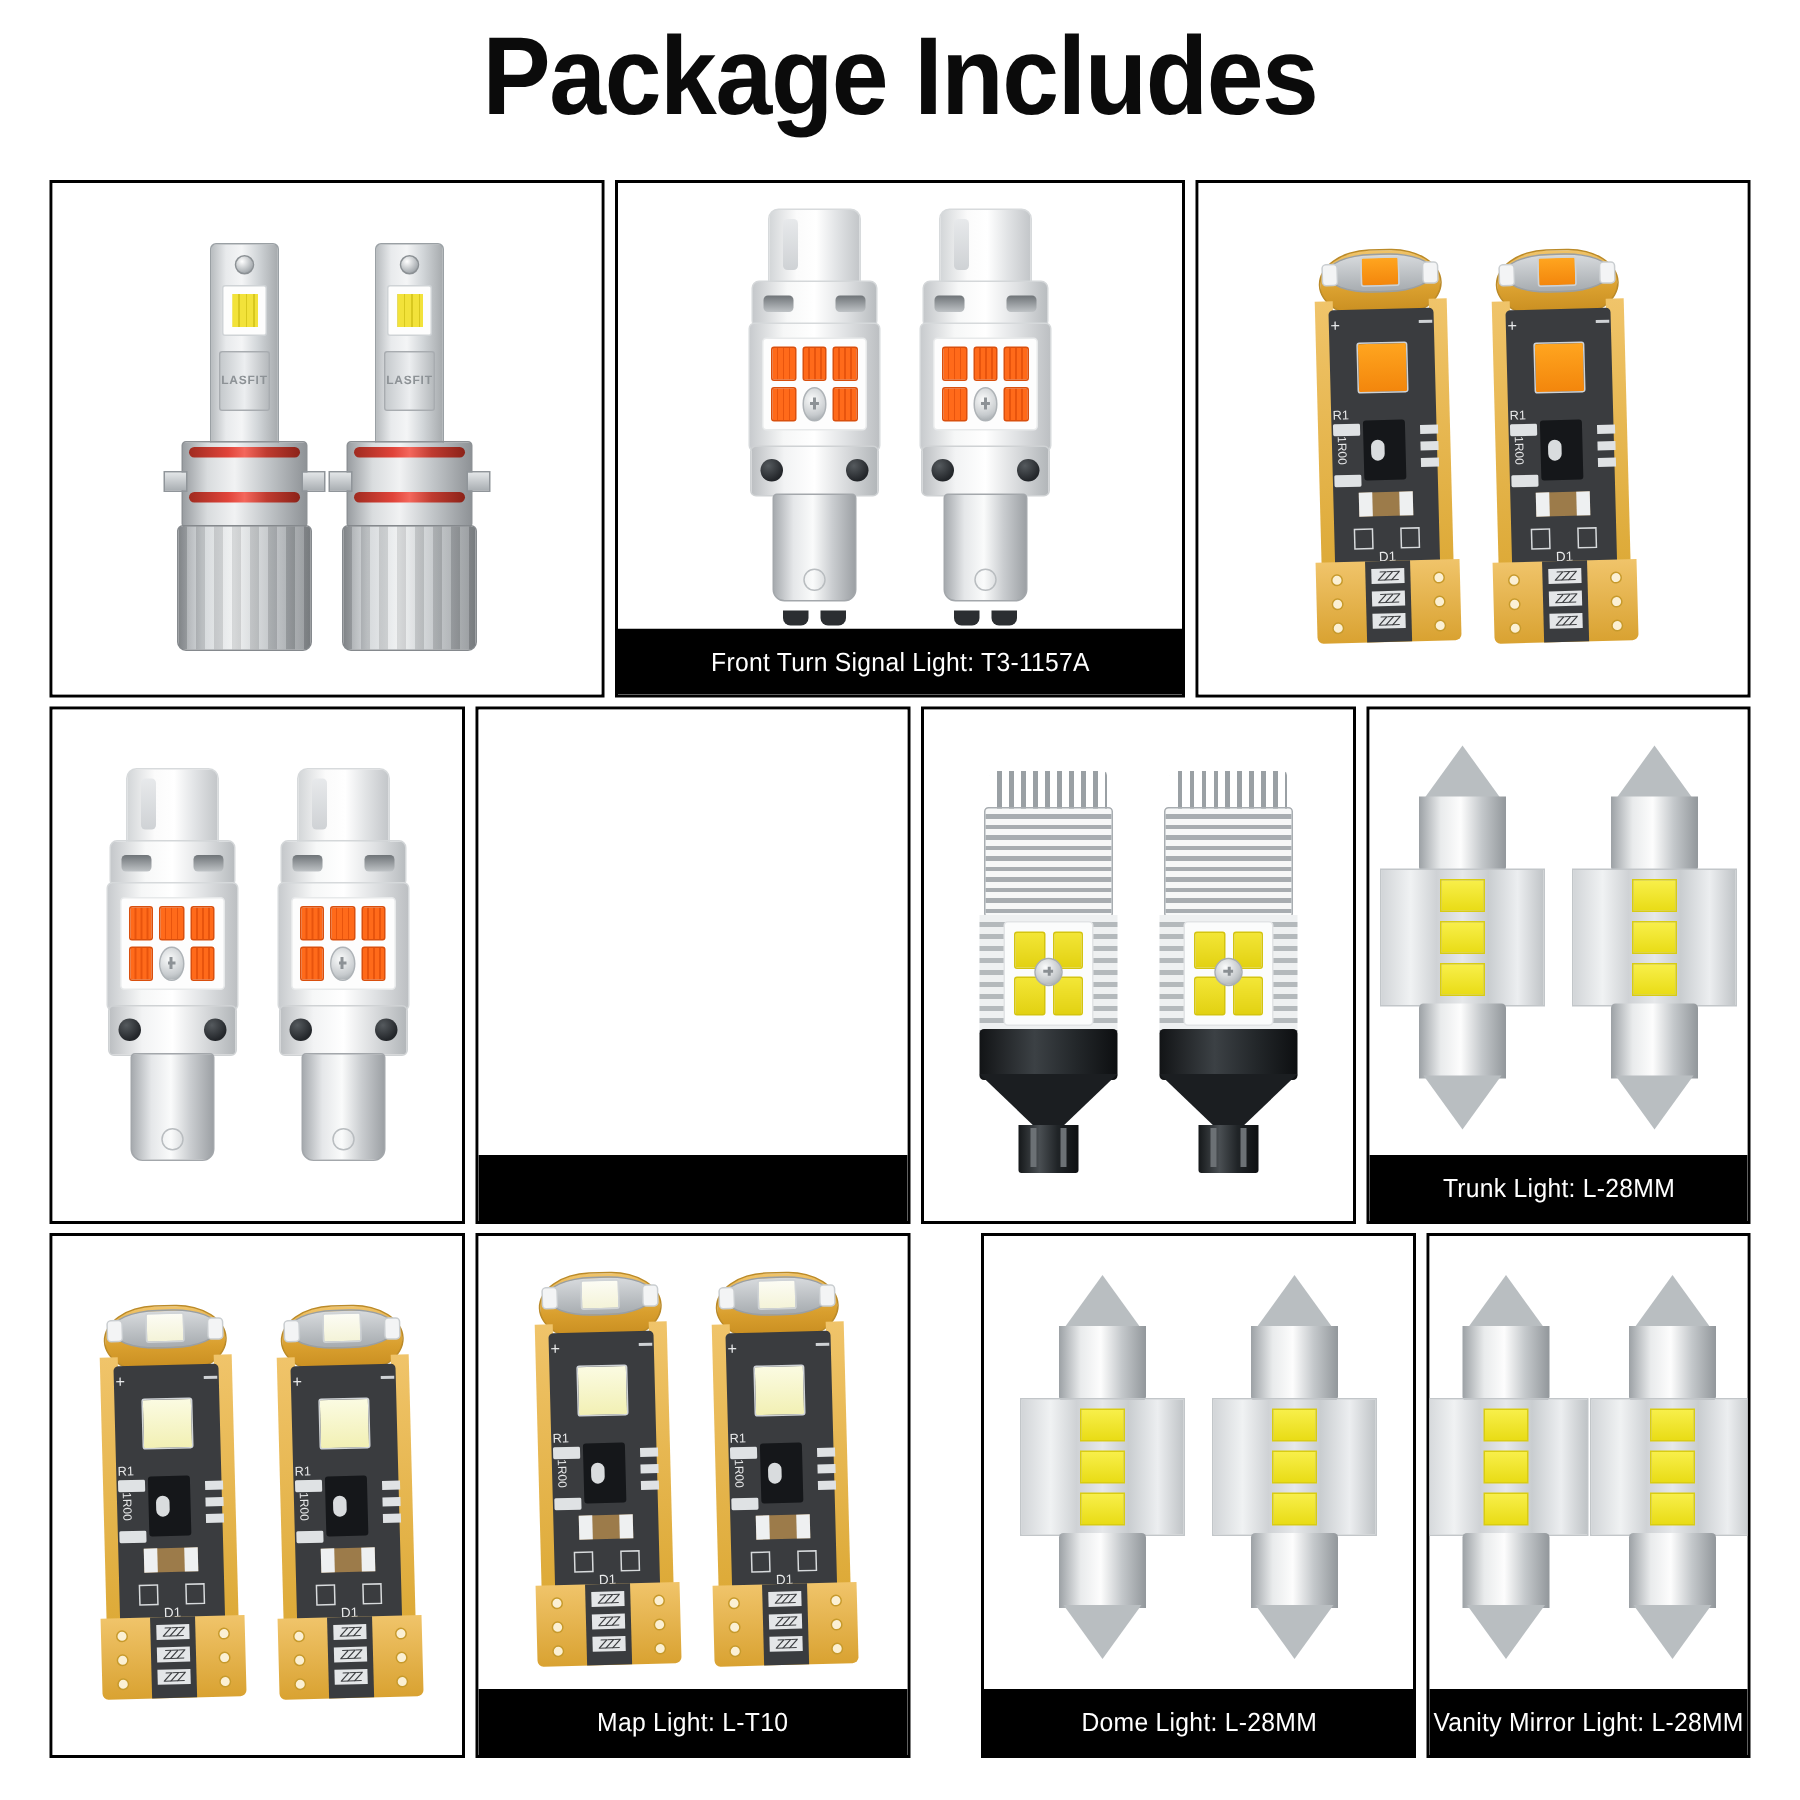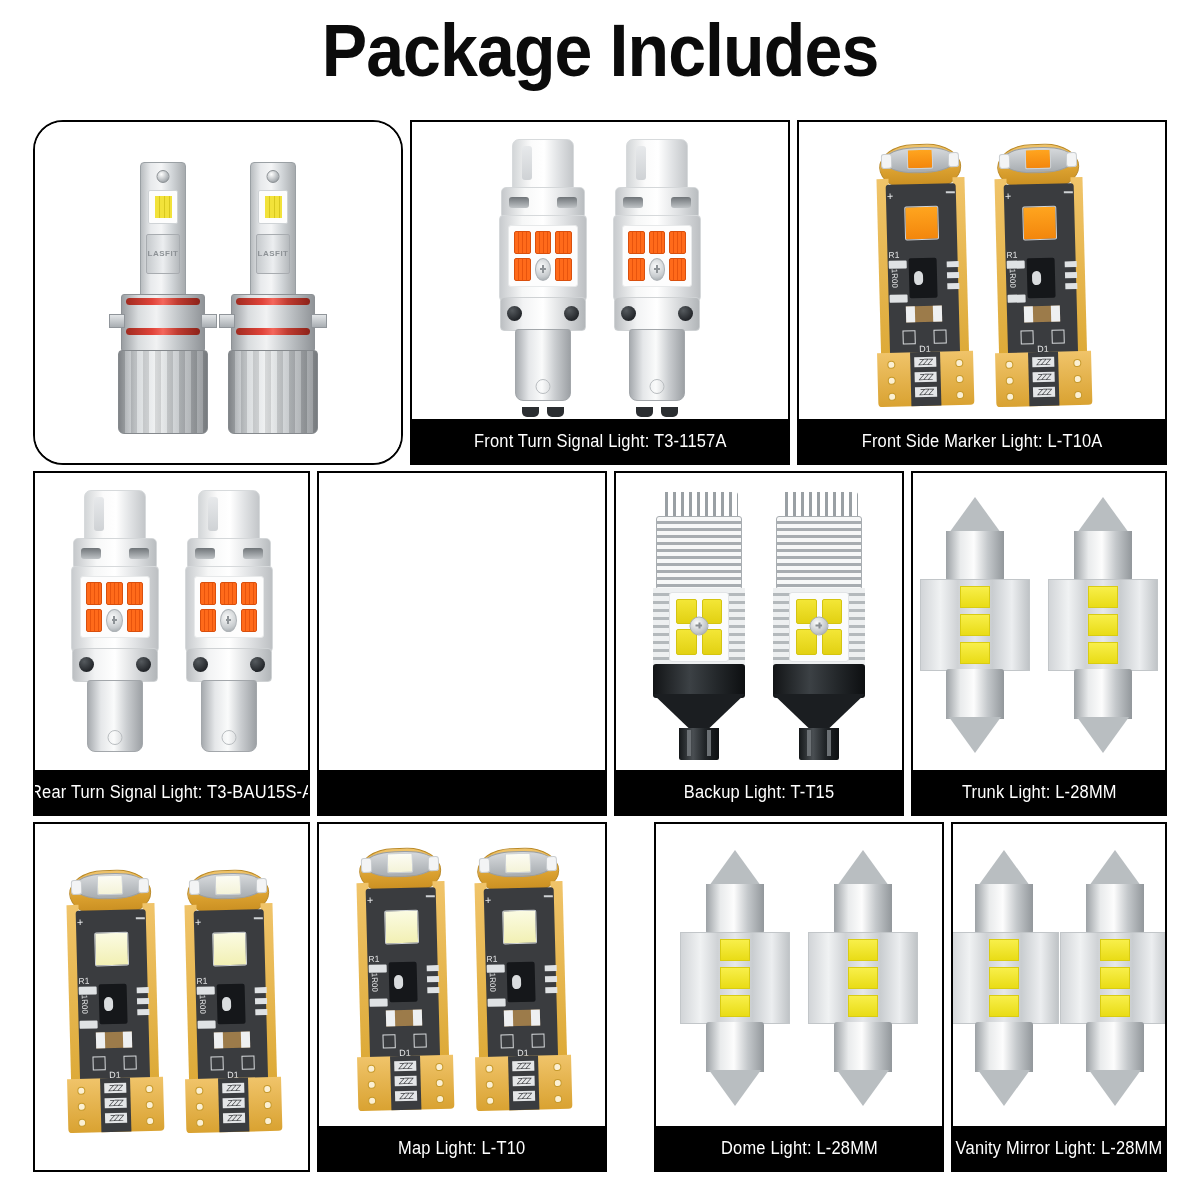--- a/index.html
+++ b/index.html
@@ -428,21 +428,21 @@
 <body>
 
 <div class="page">
 
   <div class="title">Package Includes</div>
 
   <div class="grid">
 
     <div class="row row-1">
 
-      <div class="cell" style="flex:0 0 370px;border-radius:30px;">
+      <div class="cell" style="flex:0 0 370px;">
         <div class="stage">
           <div class="hl">
             <div class="blade"></div>
             <div class="hole"></div>
             <div class="chip">
                 <i></i>
               </div>
             <div class="brand">LASFIT</div>
             <div class="collar"></div>
             <div class="tab-l"></div>
@@ -594,23 +594,20 @@
                 <span class="via r2"></span>
                 <span class="via r3"></span>
               <div class="mid">
                 <i>ZZZ</i>
                 <i>ZZZ</i>
                 <i>ZZZ</i>
               </div>
             </div>
           </div>
         </div>
-        <div class="caption">
-            <span>Front Side Marker Light: L-T10A</span>
-          </div>
       </div>
     </div>
 
     <div class="row row-2">
 
       <div class="cell" style="flex:0 0 277px;">
         <div class="stage">
           <div class="ts single">
             <div class="top"></div>
             <div class="shoulder"></div>
@@ -637,23 +634,20 @@
               <i class="led"></i>
               <i class="led"></i>
               <i class="screw"></i>
               <i class="led"></i>
             </div>
             <div class="collar2"></div>
             <div class="bayonet"></div>
             <div class="contacts"></div>
           </div>
         </div>
-        <div class="caption">
-            <span>Rear Turn Signal Light: T3-BAU15S-A</span>
-          </div>
       </div>
 
       <div class="cell" style="flex:0 0 290px;">
         <div class="stage empty-stage"></div>
         <div class="caption">
             <span></span>
           </div>
       </div>
 
       <div class="cell" style="flex:0 0 290px;">
@@ -682,23 +676,20 @@
               <i class="led"></i>
               <i class="led"></i>
               <i class="led"></i>
             </div>
             <div class="screw"></div>
             <div class="blackbase"></div>
             <div class="wedge"></div>
             <div class="stem"></div>
           </div>
         </div>
-        <div class="caption">
-            <span>Backup Light: T-T15</span>
-          </div>
       </div>
 
       <div class="cell" style="flex:1 1 auto;">
         <div class="stage">
           <div class="fest">
             <div class="tip-top"></div>
             <div class="cap-top"></div>
             <div class="plate"></div>
             <div class="chipcol">
                 <i></i>

